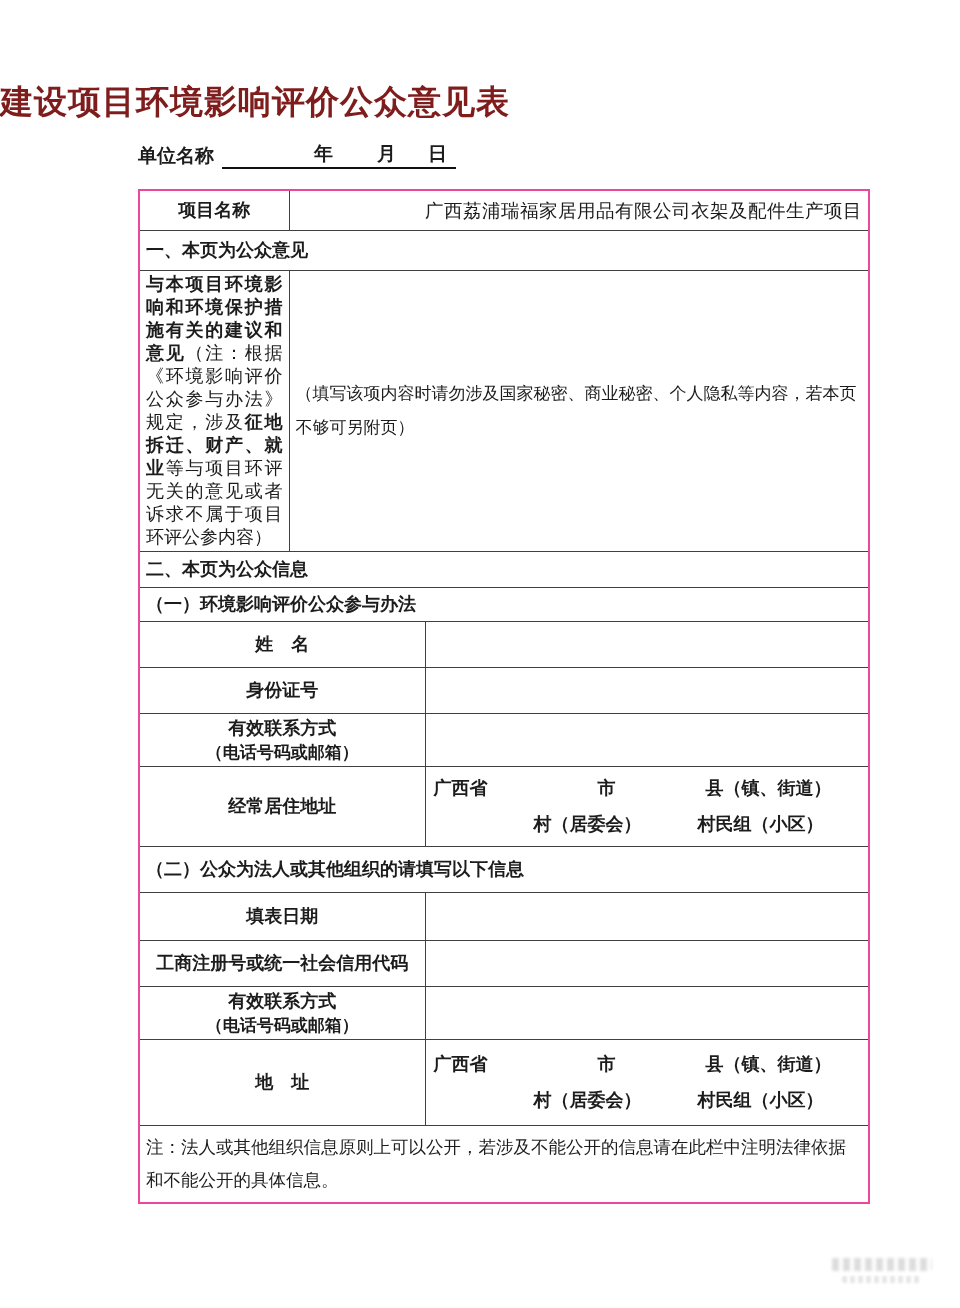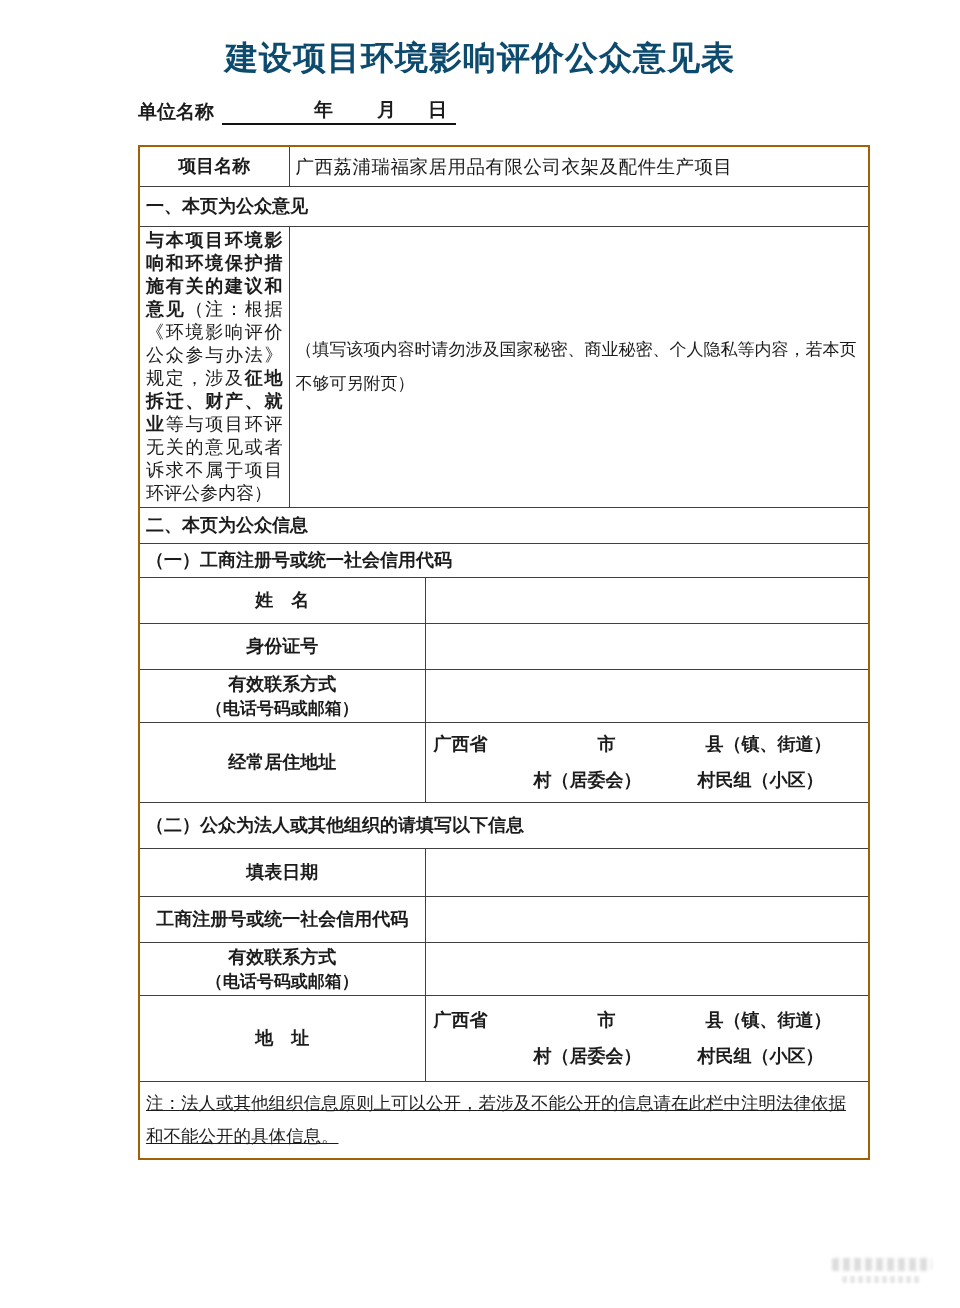--- a/index.html
+++ b/index.html
@@ -8,24 +8,23 @@
     width:960px; height:1308px;
     background:#ffffff;
     font-family:"Liberation Serif","DejaVu Serif",serif;
     color:#1c1c1c;
     position:relative;
     overflow:hidden;
   }
   .page { position:relative; width:960px; height:1308px; }
 
   .form-title {
-    margin:0; padding-top:36px;
-    text-align:center;
+    margin:0; padding-top:80px;
     font-size:33px; font-weight:bold; letter-spacing:1px;
-    color:#0c4a6e;
+    color:#7f1d1d;
   }
 
   .date-line {
     margin:14px 0 0 138px;
     font-size:19px; font-weight:bold;
     display:flex; align-items:flex-end;
     height:30px;
   }
   .date-underline {
     display:flex; align-items:flex-end;
@@ -35,21 +34,21 @@
   }
   .date-underline .yr { margin-left:92px; }
   .date-underline .mo { margin-left:44px; }
   .date-underline .dy { margin-left:32px; }
 
   table.form-table {
     margin:20px 0 8px 138px;
     width:730px;
     border-collapse:collapse;
     table-layout:fixed;
-    border:2px solid #a16207;
+    border:2px solid #ec4899;
     font-size:18px;
   }
   .form-table td {
     border:1px solid #404040;
     padding:2px 6px;
     vertical-align:middle;
   }
 
   .label-cell {
     text-align:center;
@@ -63,21 +62,21 @@
   }
   .value-cell { background:#fff; }
 
   .section-cell {
     font-weight:bold;
     text-align:left;
     padding-left:10px;
   }
 
   .proj-value {
-    text-align:left;
+    text-align:right;
     font-size:18.5px;
     letter-spacing:0.5px;
   }
 
   .opinion-label {
     vertical-align:top;
     text-align:justify;
     text-justify:inter-ideograph;
     padding:9px 5px 6px 6px;
     line-height:23px;
@@ -129,21 +128,21 @@
   tr.h-name     { height:46px; }
   tr.h-id       { height:46px; }
   tr.h-contact  { height:52px; }
   tr.h-addr1    { height:80px; }
   tr.h-consent  { height:56px; }
   tr.h-sub2     { height:46px; }
   tr.h-org      { height:48px; }
   tr.h-reg      { height:46px; }
   tr.h-contact2 { height:44px; }
   tr.h-addr2    { height:86px; }
-  tr.h-note     { height:78px;text-decoration:underline; }
+  tr.h-note     { height:78px; }
 
   
   .watermark {
     position:absolute;
     right:24px; bottom:16px;
     width:112px; height:34px;
     opacity:0.55;
     pointer-events:none;
   }
   .watermark .wm-line1 {
@@ -201,21 +200,21 @@
       <td colspan="2" class="opinion-value">
         <div class="opinion-note">（填写该项内容时请勿涉及国家秘密、商业秘密、个人隐私等内容，若本页不够可另附页）</div>
       </td>
     </tr>
 
     <tr class="h-sec2">
       <td colspan="3" class="section-cell">二、本页为公众信息</td>
     </tr>
 
     <tr class="h-sub1">
-      <td colspan="3" class="section-cell">（一）工商注册号或统一社会信用代码</td>
+      <td colspan="3" class="section-cell">（一）环境影响评价公众参与办法</td>
     </tr>
 
     <tr class="h-name">
       <td colspan="2" class="label-cell">姓　名</td>
       <td class="value-cell"></td>
     </tr>
 
     <tr class="h-id">
       <td colspan="2" class="label-cell">身份证号</td>
       <td class="value-cell"></td>

